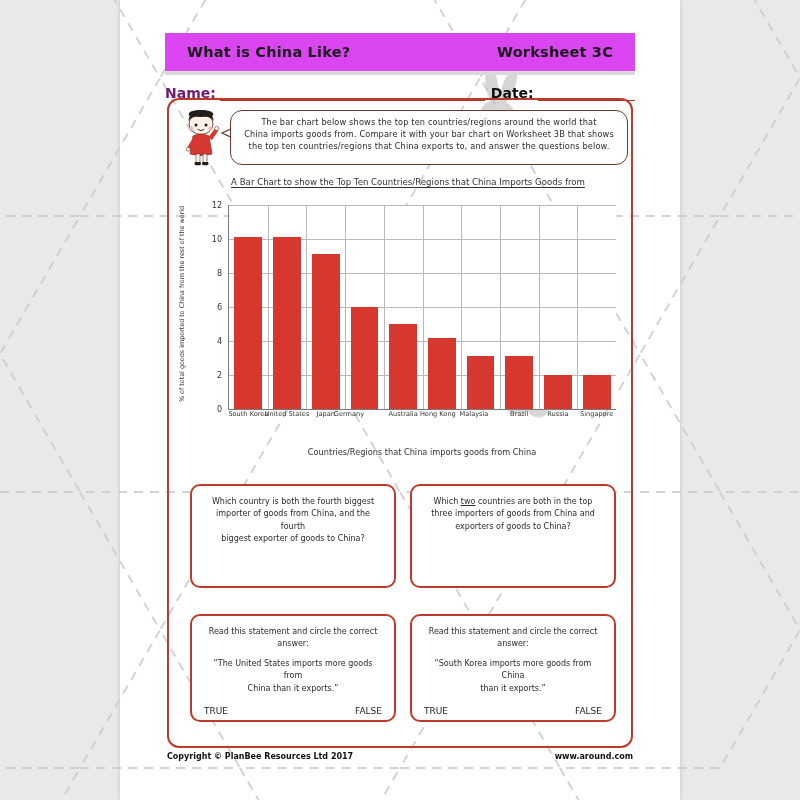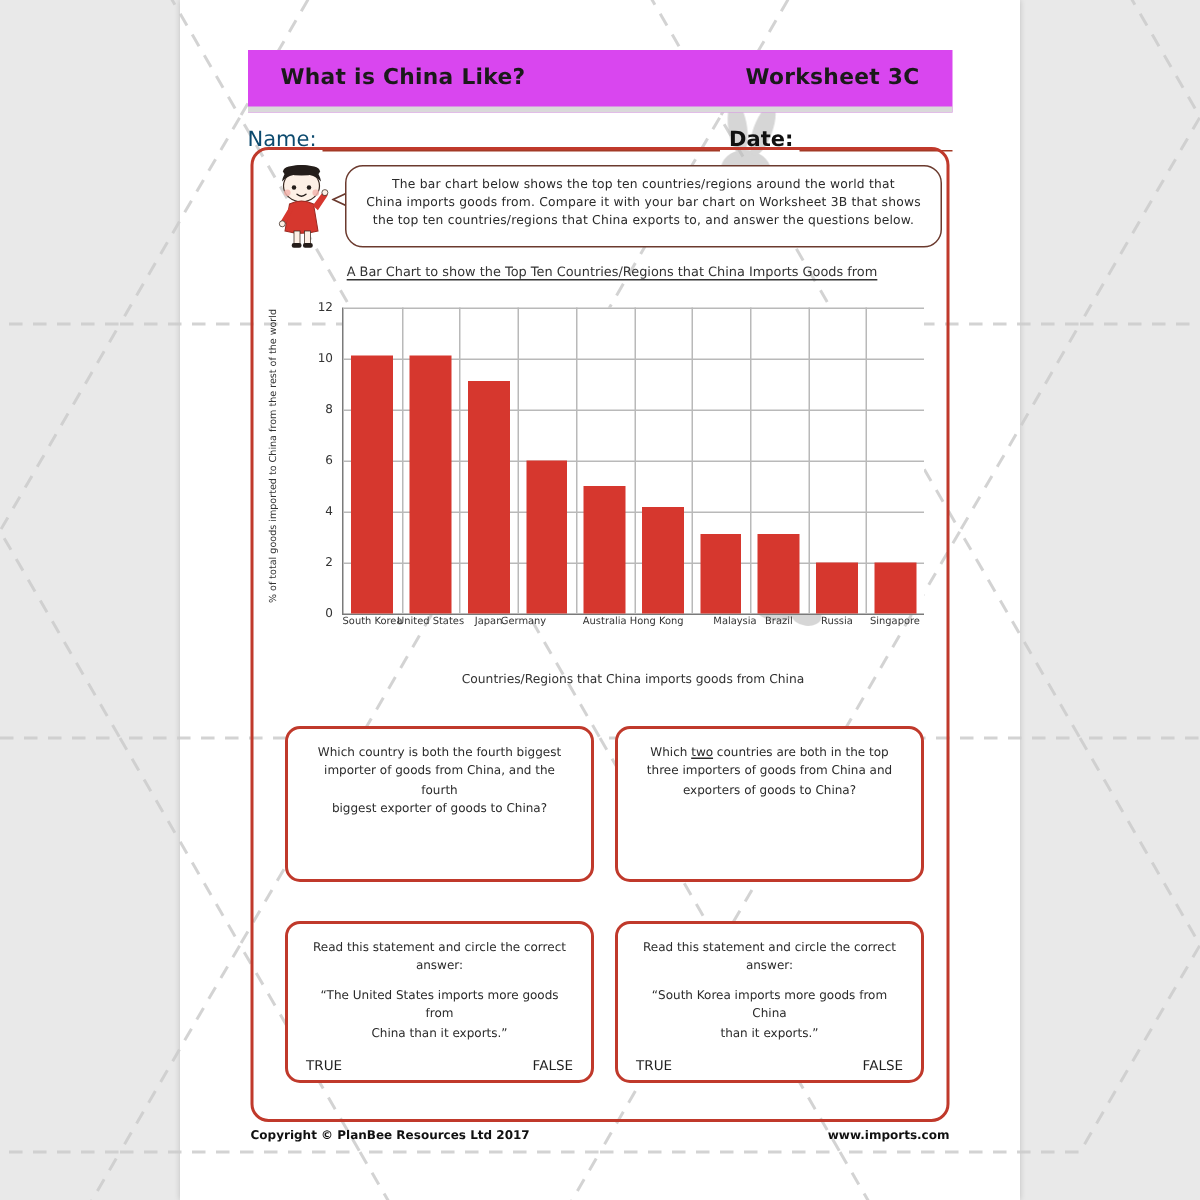--- a/index.html
+++ b/index.html
@@ -43,21 +43,21 @@
   }
   .hdr-text{
     font-family:"DejaVu Sans", sans-serif;
     font-weight:bold; font-size:14.5px; color:#1a1a1a; letter-spacing:.2px;
   }
 
   #name-row{
     position:absolute; left:165px; top:79px; width:470px; height:22px;
     display:flex; align-items:flex-end;
   }
-  #name-label{ font-weight:normal; font-size:14px; color:#0c4a6e; }
+  #name-label{ font-weight:bold; font-size:14px; color:#701a75; }
   #name-line{ flex:0 0 265px; border-bottom:1.5px solid #a33a26; height:15px; margin-left:4px;}
   #date-label{ font-weight:bold; font-size:14px; color:#111; margin-left:6px;}
   #date-line{ flex:1 1 auto; border-bottom:1.5px solid #a33a26; height:15px; margin-left:4px;}
 
   
   #content-box{
     position:absolute; left:167px; top:98px; width:466px; height:650px;
     border:2.2px solid #c0392b; border-radius:12px;
     background:transparent;
   }
@@ -274,21 +274,21 @@
     <div class="xtick" style="left: 34.056px; width: 47.988px;">United States</div>
     <div class="bar" style="left: 82.818px; width: 27.864px; height: 154.7px; background: rgb(214, 55, 46);"></div>
     <div class="xtick" style="left: 72.756px; width: 47.988px;">Japan</div>
     <div class="bar" style="left: 121.518px; width: 27.864px; height: 102px; background: rgb(214, 55, 46);"></div>
     <div class="xtick" style="left: 96px; width: 47.988px;">Germany</div>
     <div class="bar" style="left: 160.218px; width: 27.864px; height: 85px; background: rgb(214, 55, 46);"></div>
     <div class="xtick" style="left: 150.156px; width: 47.988px;">Australia</div>
     <div class="bar" style="left: 198.918px; width: 27.864px; height: 71.4px; background: rgb(214, 55, 46);"></div>
     <div class="xtick" style="left: 188.856px; width: 40px;">Hong Kong</div>
     <div class="bar" style="left: 237.618px; width: 27.864px; height: 52.7px; background: rgb(214, 55, 46);"></div>
-    <div class="xtick" style="left: 237px; width: 47.988px;">Malaysia</div>
+    <div class="xtick" style="left: 221px; width: 47.988px;">Malaysia</div>
     <div class="bar" style="left: 276.318px; width: 27.864px; height: 52.7px; background: rgb(214, 55, 46);"></div>
     <div class="xtick" style="left: 266.256px; width: 47.988px;">Brazil</div>
     <div class="bar" style="left: 315.018px; width: 27.864px; height: 34px; background: rgb(214, 55, 46);"></div>
     <div class="xtick" style="left: 304.956px; width: 47.988px;">Russia</div>
     <div class="bar" style="left: 353.718px; width: 27.864px; height: 34px; background: rgb(214, 55, 46);"></div>
     <div class="xtick" style="left: 343.656px; width: 47.988px;">Singapore</div>
   </div>
 <div id="xlabel">Countries/Regions that China imports goods from China</div>
 
 <div class="qbox" id="q1">
@@ -320,14 +320,14 @@
   <div class="stmt">“South Korea imports more goods from China</div>
   <div class="stmt" style="margin-top:0">than it exports.”</div>
   <div class="tf">
     <span>TRUE</span>
     <span>FALSE</span>
   </div>
 </div>
 
 <div id="footer">
   <span class="foot-text">Copyright © PlanBee Resources Ltd 2017</span>
-  <span class="foot-text">www.imports.com</span>
+  <span class="foot-text">www.around.com</span>
 </div>
 
 </body></html>

